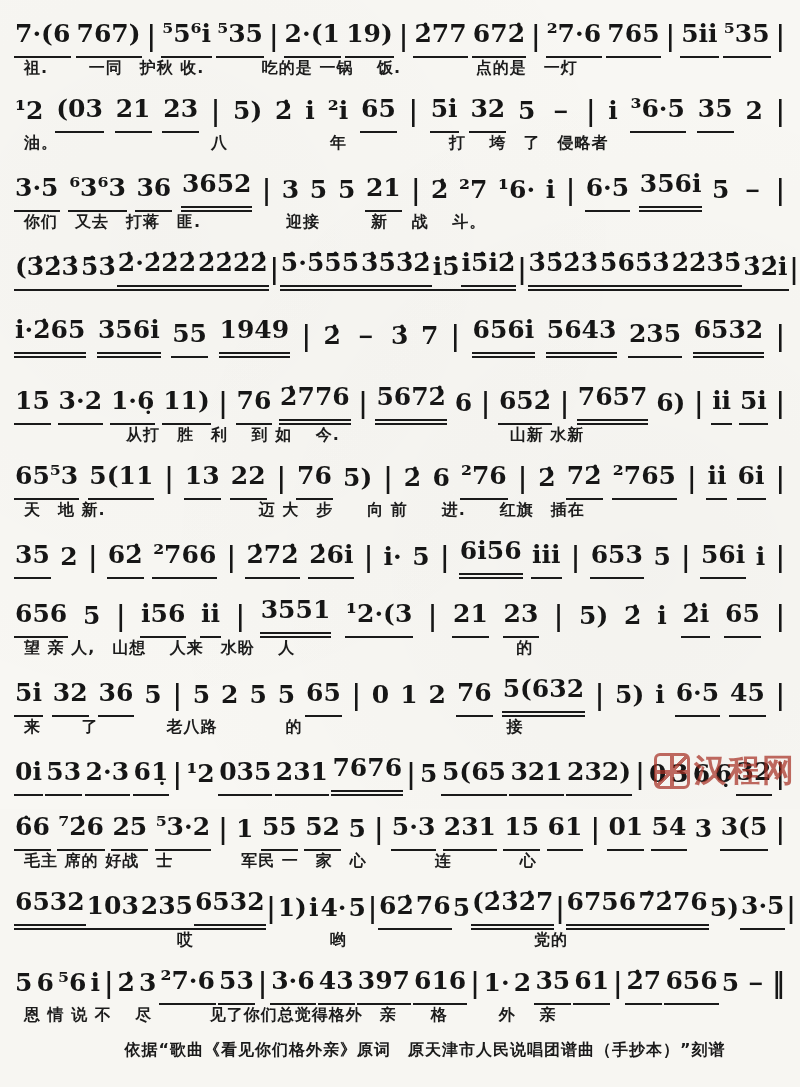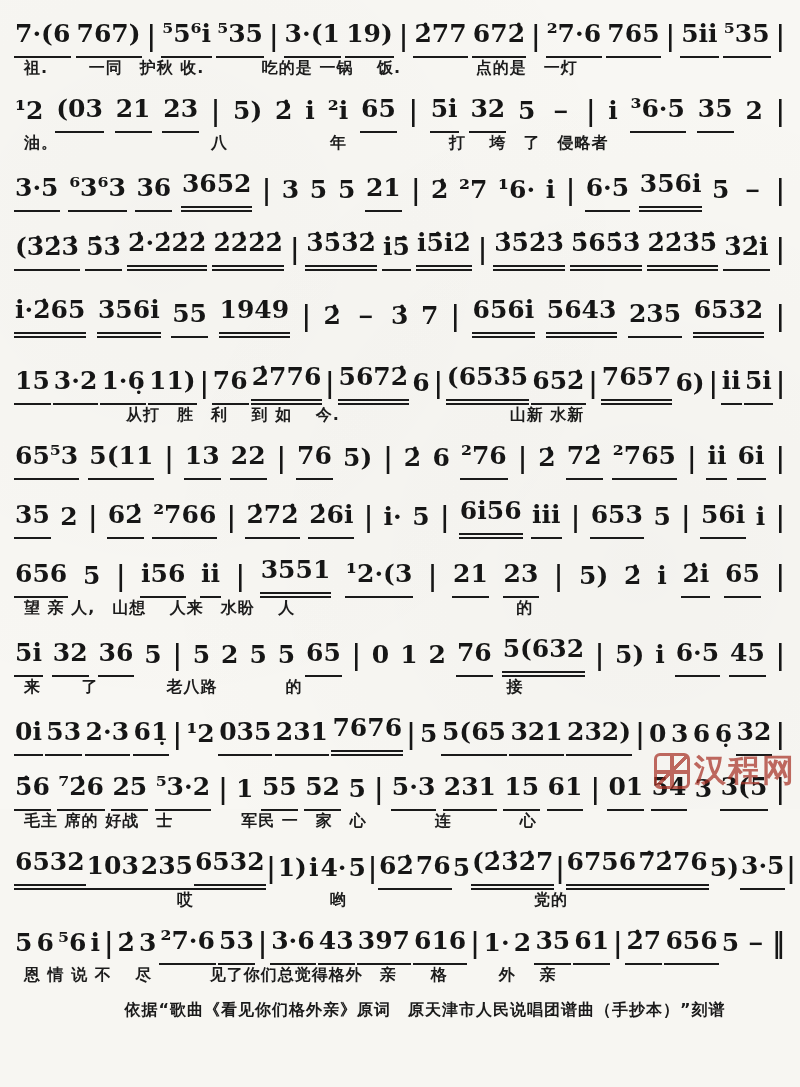--- a/index.html
+++ b/index.html
@@ -88,21 +88,21 @@
 <div class="sheet">
   <div>
       <div class="score-line">
         <div class="notes">
           <span class="tok u">7·(6</span>
           <span class="tok u">767)</span>
           <span class="tok bar">|</span>
           <span class="tok u">⁵5⁶i</span>
           <span class="tok u">⁵35</span>
           <span class="tok bar">|</span>
-          <span class="tok u">3·(1</span>
+          <span class="tok u">2·(1</span>
           <span class="tok u">19)</span>
           <span class="tok bar">|</span>
           <span class="tok u">2̇77</span>
           <span class="tok u">672̇</span>
           <span class="tok bar">|</span>
           <span class="tok u">²7·6</span>
           <span class="tok u">765</span>
           <span class="tok bar">|</span>
           <span class="tok u">5ii</span>
           <span class="tok u">⁵35</span>
@@ -152,28 +152,30 @@
           <span class="tok">²7</span>
           <span class="tok">¹6·</span>
           <span class="tok">i</span>
           <span class="tok bar">|</span>
           <span class="tok u">6·5</span>
           <span class="tok uu">356i</span>
           <span class="tok">5</span>
           <span class="tok">－</span>
           <span class="tok bar">|</span>
         </div>
+        <div class="lyrics">你们　又去　打蒋　匪.　　　　　迎接　　　新　 战　 斗。</div>
       </div>
       <div class="score-line no-lyrics">
         <div class="notes">
           <span class="tok u">(3̇2̇3̇</span>
           <span class="tok u">5̇3̇</span>
           <span class="tok uu">2̇·2̇2̇2̇</span>
           <span class="tok uu">2̇2̇2̇2̇</span>
           <span class="tok bar">|</span>
+          <span class="tok uu">5̇·5̇5̇5̇</span>
           <span class="tok uu">3̇5̇3̇2̇</span>
           <span class="tok u">i5̇</span>
           <span class="tok uu">i5̇i2̇</span>
           <span class="tok bar">|</span>
           <span class="tok uu">3̇5̇2̇3̇</span>
           <span class="tok uu">5̇65̇3̇</span>
           <span class="tok uu">2̇2̇3̇5̇</span>
           <span class="tok u">3̇2̇i</span>
           <span class="tok bar">|</span>
         </div>
@@ -205,21 +207,20 @@
           <span class="tok u">3·2</span>
           <span class="tok u">1·6̣</span>
           <span class="tok u">11)</span>
           <span class="tok bar">|</span>
           <span class="tok u">76</span>
           <span class="tok uu">2̇776</span>
           <span class="tok bar">|</span>
           <span class="tok uu">5672̇</span>
           <span class="tok">6</span>
           <span class="tok bar">|</span>
-          <span class="tok uu">(6535</span>
           <span class="tok u">652̇</span>
           <span class="tok bar">|</span>
           <span class="tok uu">7657</span>
           <span class="tok">6)</span>
           <span class="tok bar">|</span>
           <span class="tok u">ii</span>
           <span class="tok u">5i</span>
           <span class="tok bar">|</span>
         </div>
         <div class="lyrics">　　　　　　从打　胜　利　 到 如　 今.　　　　　　　　　　山新 水新</div>
@@ -240,20 +241,21 @@
           <span class="tok u">²76</span>
           <span class="tok bar">|</span>
           <span class="tok">2̇</span>
           <span class="tok u">72̇</span>
           <span class="tok u">²765</span>
           <span class="tok bar">|</span>
           <span class="tok u">ii</span>
           <span class="tok u">6i</span>
           <span class="tok bar">|</span>
         </div>
+        <div class="lyrics">天　地 新.　　　　　　　　　迈 大　步　　向 前　　进.　　红旗　插在</div>
       </div>
       <div class="score-line">
         <div class="notes">
           <span class="tok u">35</span>
           <span class="tok">2</span>
           <span class="tok bar">|</span>
           <span class="tok u">62̇</span>
           <span class="tok u">²766</span>
           <span class="tok bar">|</span>
           <span class="tok u">2̇72̇</span>
@@ -343,21 +345,21 @@
           <span class="tok">0</span>
           <span class="tok">3</span>
           <span class="tok">6</span>
           <span class="tok">6̣</span>
           <span class="tok u">32</span>
           <span class="tok bar">|</span>
         </div>
       </div>
       <div class="score-line">
         <div class="notes">
-          <span class="tok u">5̇6</span>
+          <span class="tok u">6̇6</span>
           <span class="tok u">⁷2̇6</span>
           <span class="tok u">25</span>
           <span class="tok u">⁵3·2</span>
           <span class="tok bar">|</span>
           <span class="tok">1</span>
           <span class="tok u">55</span>
           <span class="tok u">52</span>
           <span class="tok">5</span>
           <span class="tok bar">|</span>
           <span class="tok u">5·3</span>

